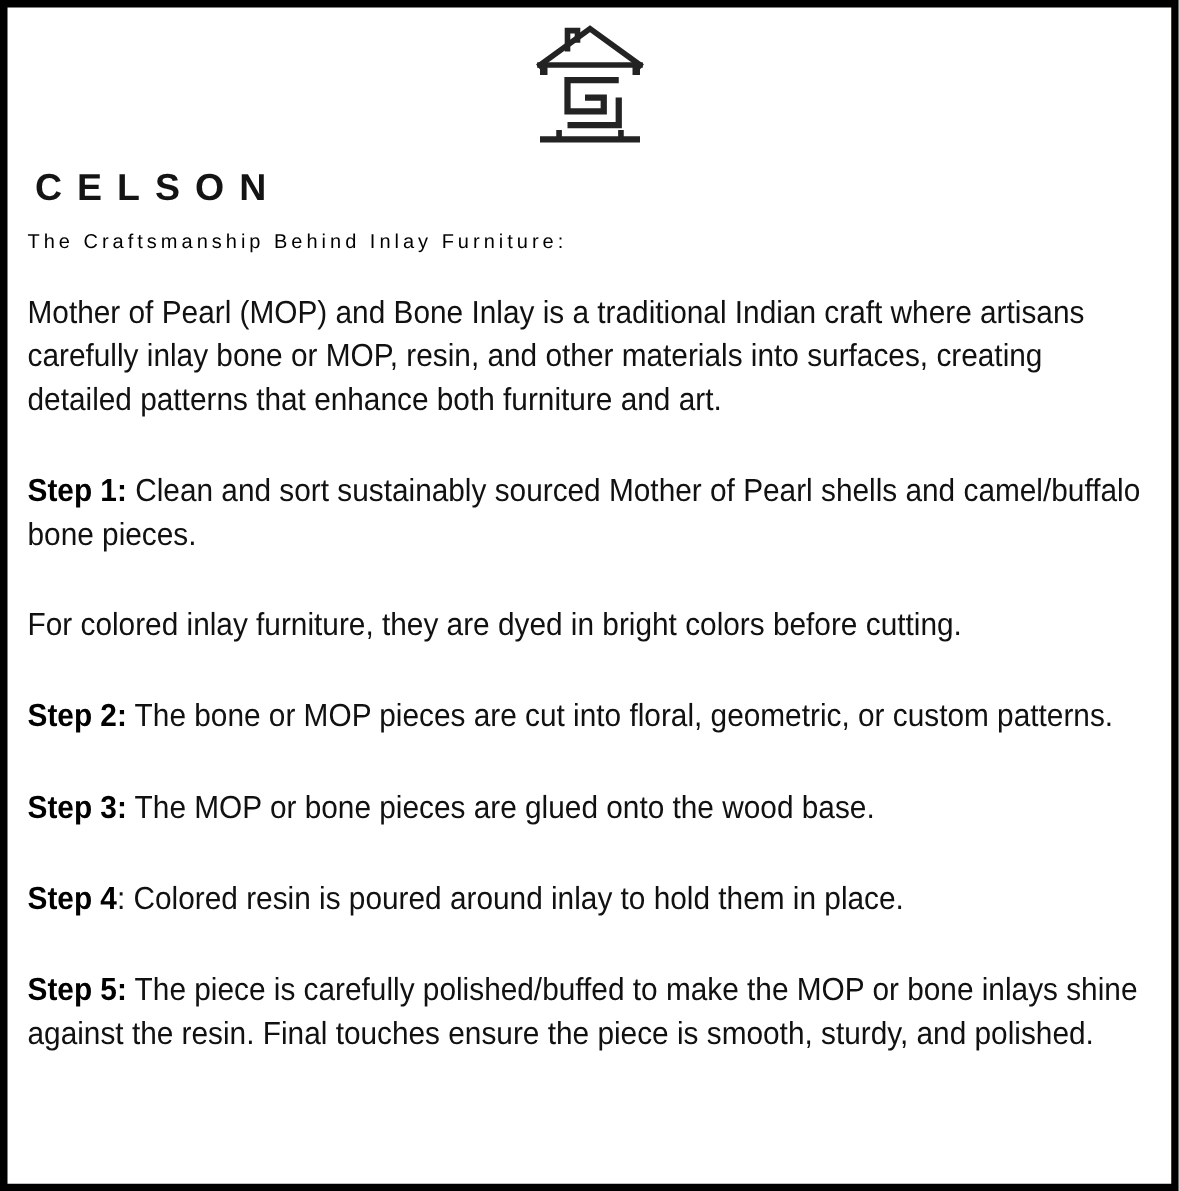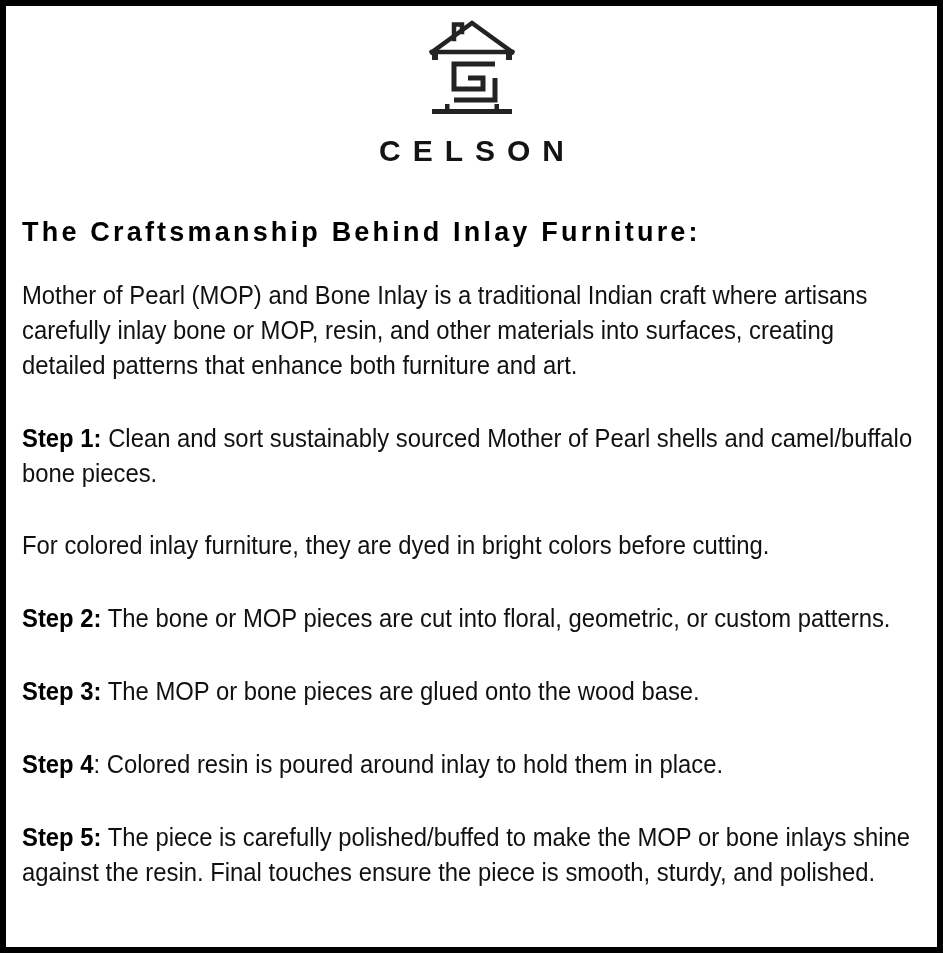--- a/index.html
+++ b/index.html
@@ -24,21 +24,21 @@
 
   .poster-inner {
     box-sizing: border-box;
     width: 100%;
     height: 100%;
     padding: 6px 10px 0 10px;
   }
 
   
   .brand {
-    text-align: center;
+    text-align: left;
     padding-top: 4px;
   }
 
   .brand-logo {
     display: block;
     margin: 0 auto;
     width: 104px;
     height: 102px;
   }
 
@@ -49,24 +49,24 @@
     font-size: 30px;
     font-weight: 600;
     letter-spacing: 12px;
     text-indent: 12px;
     color: #141414;
     line-height: 1;
   }
 
   
   .doc-heading {
-    margin: 52px 0 0 6px;
+    margin: 19px 0 0 6px;
     font-family: "Liberation Sans", sans-serif;
-    font-size: 27px;
-    font-weight: bold;
+    font-size: 16px;
+    font-weight: normal;
     letter-spacing: 3.2px;
     color: #000000;
     line-height: 1.1;
     white-space: nowrap;
   }
 
   
   .body-copy {
     margin: 0 0 0 6px;
     padding-right: 8px;

